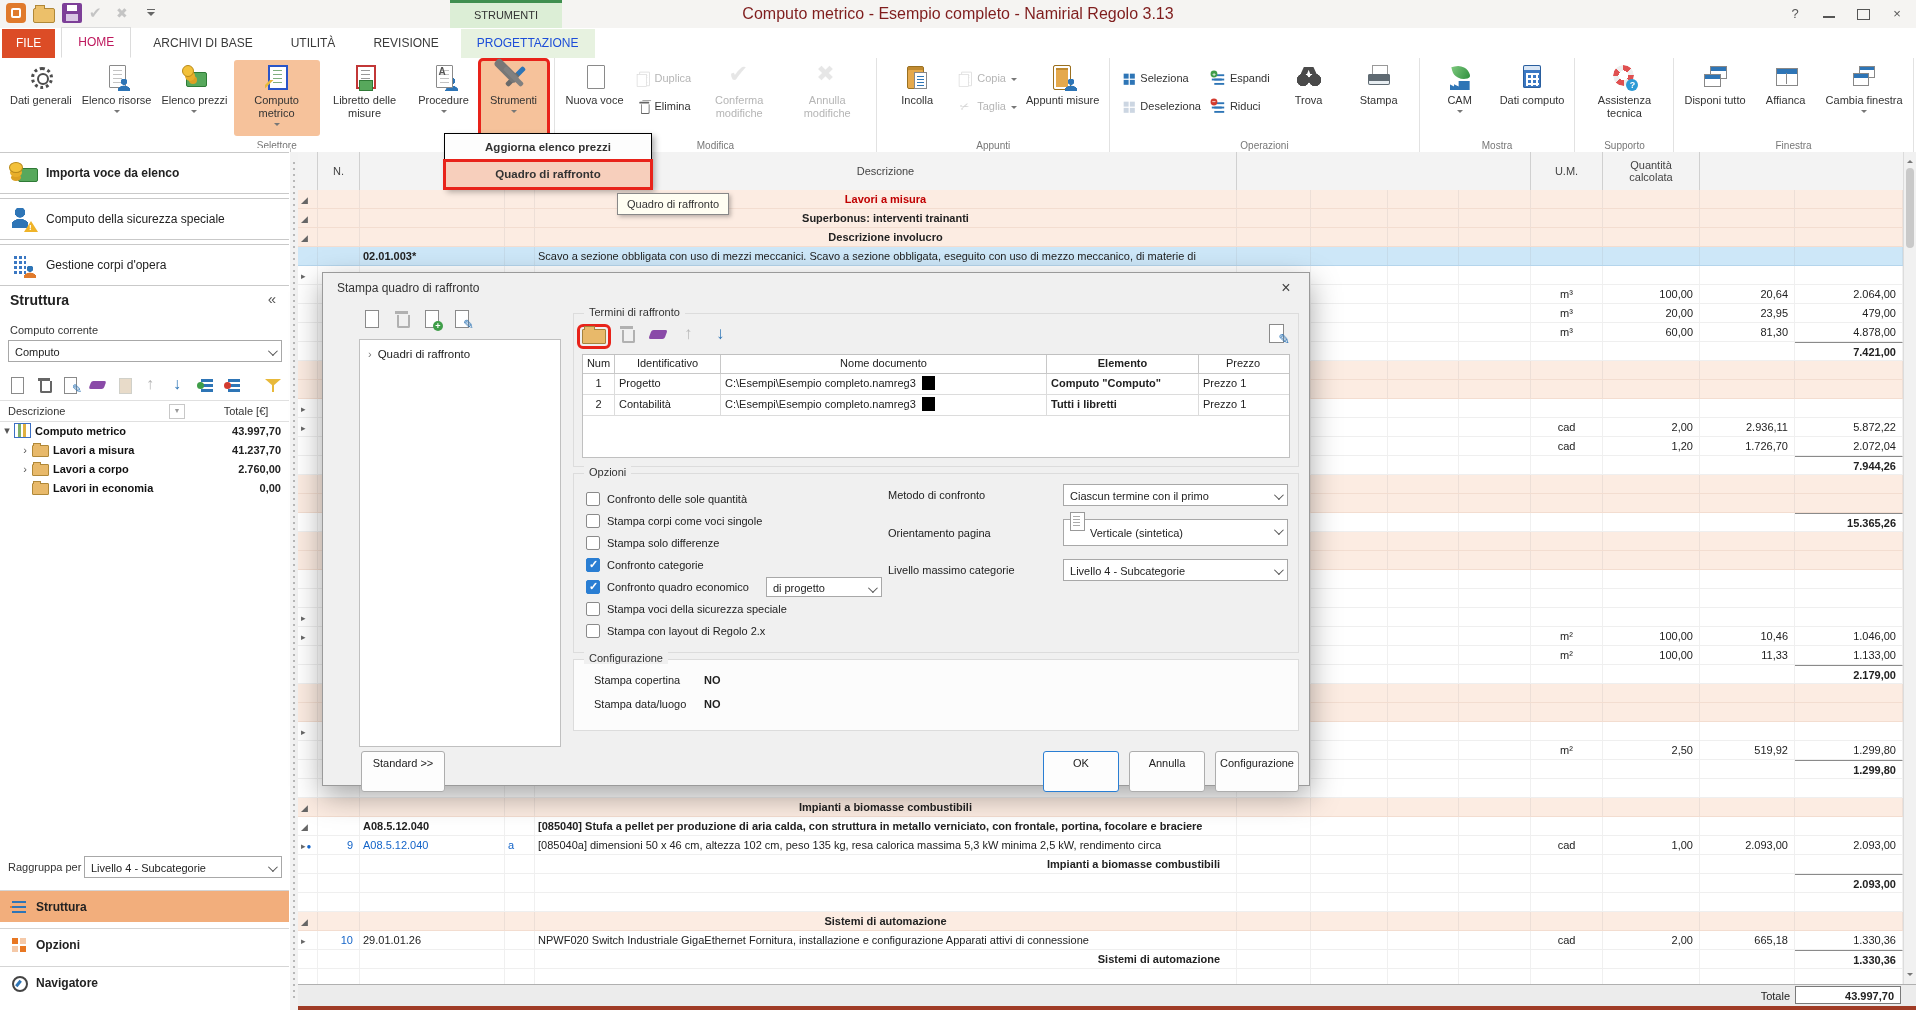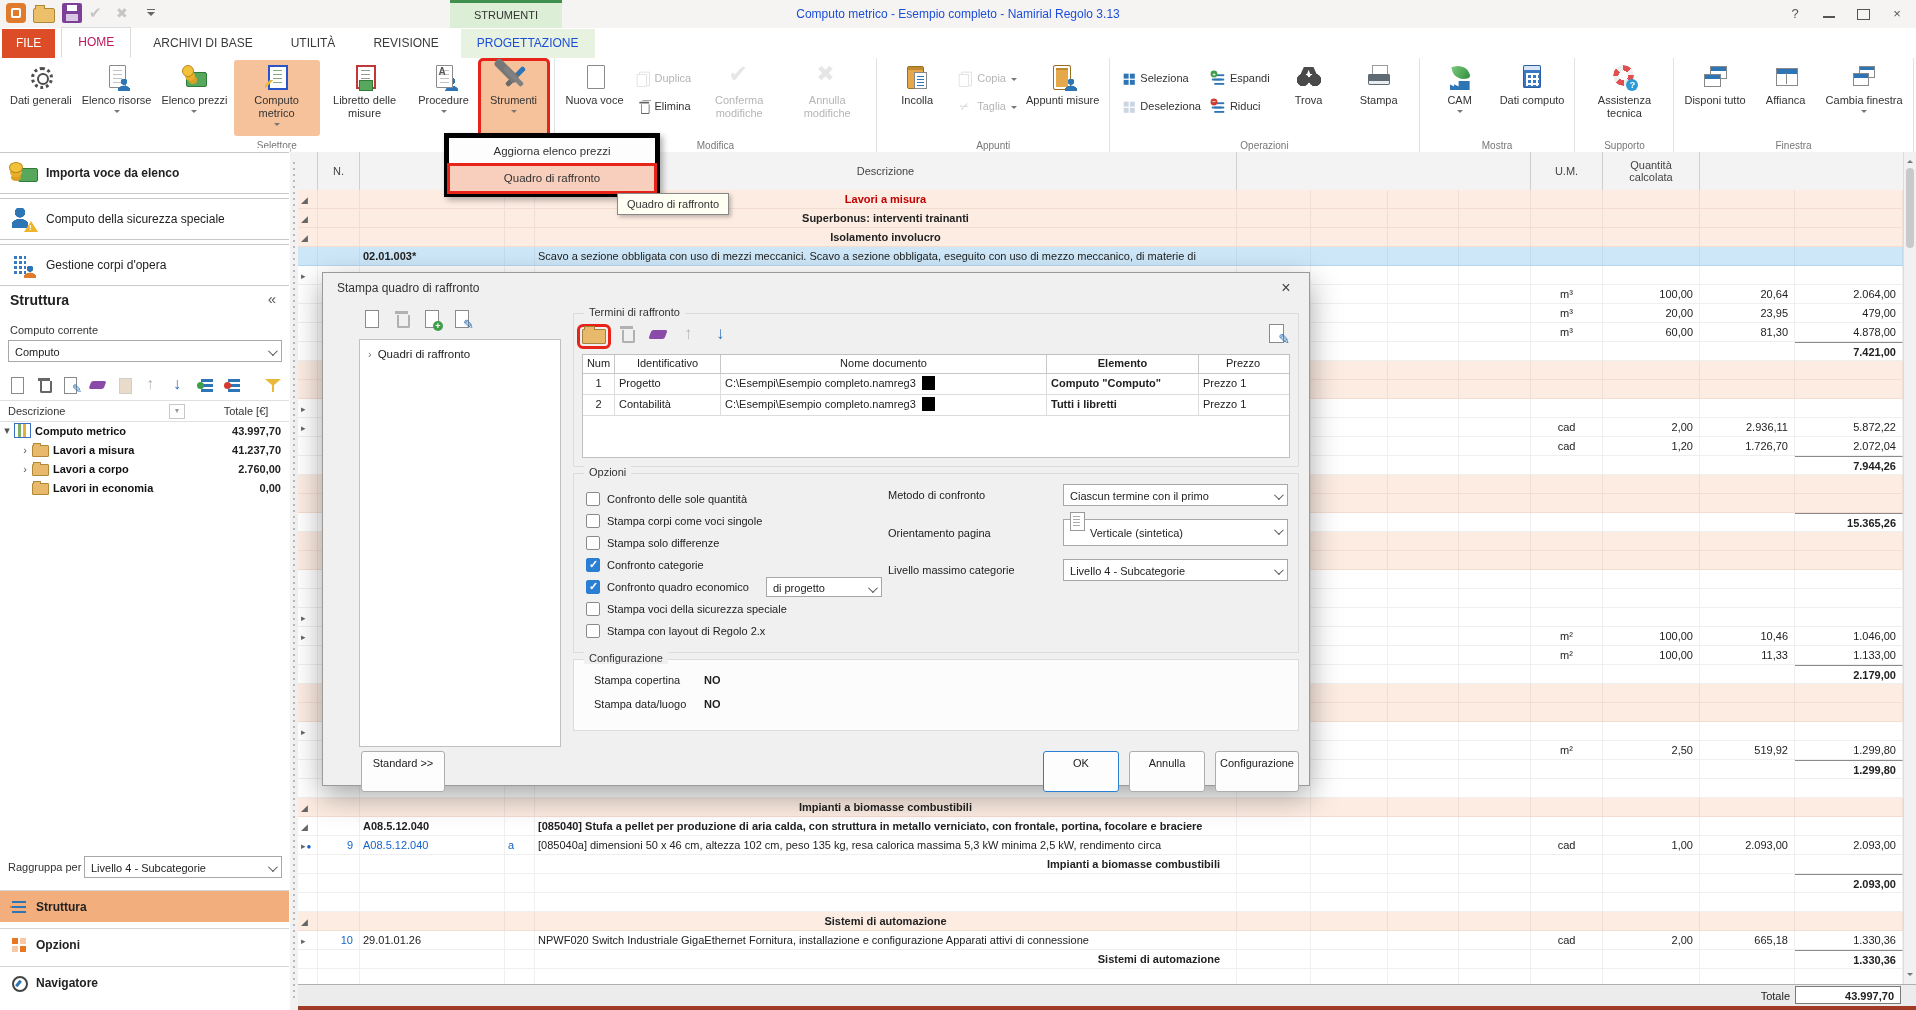--- a/index.html
+++ b/index.html
@@ -13,21 +13,21 @@
   .qi-app::before{content:"";position:absolute;inset:5px;border:2px solid #fff;border-radius:2px;}
   .qi-folder{background:#ecc06a;border:1px solid #b08838;border-radius:2px;margin-top:4px;height:13px;}
   .qi-folder::before{content:"";position:absolute;top:-4px;left:1px;width:8px;height:3px;background:#ecc06a;border:1px solid #b08838;border-bottom:none;}
   .qi-save{background:#7d3f98;border-radius:2px;}
   .qi-save::before{content:"";position:absolute;left:5px;top:2px;width:10px;height:6px;background:#fff;}
   .qi-save::after{content:"";position:absolute;left:4px;bottom:2px;width:12px;height:7px;background:#d9c6e4;}
   .qi-check::before{content:"✔";color:#c4c4c4;font-size:15px;line-height:20px;}
   .qi-x::before{content:"✖";color:#c4c4c4;font-size:14px;line-height:20px;}
   .qi-more::before{content:"";position:absolute;left:4px;top:6px;width:8px;height:1px;background:#666;}
   .qi-more::after{content:"";position:absolute;left:4px;top:9px;border:4px solid transparent;border-top-color:#666;}
-  .apptitle{position:absolute;left:0;right:0;top:0;height:28px;line-height:28px;text-align:center;font-size:12px;color:#1d4ed8;}
+  .apptitle{position:absolute;left:0;right:0;top:0;height:28px;line-height:28px;text-align:center;font-size:16px;color:#7f1d1d;}
   .ctxhdr{position:absolute;left:450px;top:0;width:112px;height:28px;background:#dceed6;border-top:3px solid #3f8f4f;
           text-align:center;line-height:25px;font-size:11px;color:#333;}
   .winctl{position:absolute;right:4px;top:0;height:28px;display:flex;align-items:center;gap:4px;}
   .wbtn{width:30px;height:24px;text-align:center;line-height:24px;color:#555;font-size:13px;position:relative;}
   .wb-min::before{content:"";position:absolute;left:9px;top:14px;width:12px;height:2px;background:#555;}
   .wb-max::before{content:"";position:absolute;left:9px;top:7px;width:11px;height:9px;border:1px solid #555;}
   
   .tabrow{position:absolute;left:0;top:28px;width:1916px;height:30px;background:#fff;border-bottom:1px solid #dedede;display:flex;align-items:flex-end;}
   .tab{height:29px;line-height:29px;padding:0 16px;font-size:12px;color:#3a3a3a;margin-left:6px;}
   .tab.t-file{background:#dc4c26;color:#fff;margin-left:2px;padding:0 14px;}
@@ -110,21 +110,21 @@
      background:conic-gradient(#e05050 0 12.5%,#eee 12.5% 25%,#e05050 25% 37.5%,#eee 37.5% 50%,#e05050 50% 62.5%,#eee 62.5% 75%,#e05050 75% 87.5%,#eee 87.5%);
      -webkit-mask:radial-gradient(circle,transparent 0 5px,#000 5px);mask:radial-gradient(circle,transparent 0 5px,#000 5px);}
   .ic-assistenza::after{content:"?";position:absolute;right:0;bottom:0;width:12px;height:12px;background:#2e9bd6;color:#fff;border-radius:50%;font-size:9px;line-height:12px;text-align:center;font-weight:bold;}
   .ic-disponi::before{content:"";position:absolute;left:9px;top:3px;width:15px;height:11px;border:1px solid #888;background:linear-gradient(#2e75b6 0 4px,#fff 4px);}
   .ic-disponi::after{content:"";position:absolute;left:3px;top:11px;width:15px;height:11px;border:1px solid #888;background:linear-gradient(#2e75b6 0 4px,#fff 4px);}
   .ic-affianca::before{content:"";position:absolute;left:4px;top:5px;width:20px;height:16px;border:1px solid #888;background:linear-gradient(#2e75b6 0 5px,#fff 5px);}
   .ic-affianca::after{content:"";position:absolute;left:14px;top:10px;width:1px;height:11px;background:#888;}
   .ic-cambia::before{content:"";position:absolute;left:9px;top:3px;width:14px;height:10px;border:1px solid #888;background:linear-gradient(#2e75b6 0 3px,#fff 3px);}
   .ic-cambia::after{content:"";position:absolute;left:3px;top:10px;width:14px;height:11px;border:1px solid #888;background:linear-gradient(#2e75b6 0 4px,#fff 4px);}
   
-  .ddmenu{position:absolute;left:444px;top:133px;width:206px;background:#fdfdfd;border:5px solid #000000;box-shadow:3px 3px 6px rgba(0,0,0,.3);z-index:60;}
+  .ddmenu{position:absolute;left:444px;top:133px;width:206px;background:#fdfdfd;border:1px solid #000000;box-shadow:3px 3px 6px rgba(0,0,0,.3);z-index:60;font-weight:bold;}
   .ddmenu .mi{height:27px;line-height:27px;text-align:center;font-size:11.5px;color:#333;cursor:pointer;}
   .ddmenu .mi.hl{background:#f7cfbc;}
   .ddmenu .mi.redbox{outline:3px solid #e8231a;outline-offset:-1px;}
   .tooltip{position:absolute;left:617px;top:193px;height:20px;line-height:20px;padding:0 9px;background:#fffef2;border:1px solid #888;
      box-shadow:2px 2px 4px rgba(0,0,0,.25);font-size:11px;color:#333;z-index:80;}
   
   .sidebar{position:absolute;left:0;top:148px;width:290px;height:858px;background:#fff;border-right:1px solid #c8c8c8;}
   .sact{position:absolute;left:0;width:289px;height:42px;border-top:1px solid #c9c9c9;border-bottom:1px solid #c9c9c9;background:#fff;display:flex;align-items:center;gap:8px;padding-left:8px;box-sizing:border-box;cursor:pointer;}
   .sact .alabel{font-size:12px;color:#222;}
   .sact.first .alabel{font-weight:bold;}
@@ -690,21 +690,21 @@
           <div class="tc w-qty num"></div>
           <div class="tc w-price num"></div>
           <div class="tc w-tot num"></div>
         </div>
 
         <div class="grow pink">
           <div class="tc w-exp"><span class="exp">◢</span></div>
           <div class="tc w-n num"></div>
           <div class="tc w-code"></div>
           <div class="tc w-let blue"></div>
-          <div class="tc w-desc cat">Isolamento involucro</div>
+          <div class="tc w-desc cat">Descrizione involucro</div>
           <div class="tc w-a"></div>
           <div class="tc w-b"></div>
           <div class="tc w-hp"></div>
           <div class="tc w-ps"></div>
           <div class="tc w-um c-um"></div>
           <div class="tc w-qty num"></div>
           <div class="tc w-price num"></div>
           <div class="tc w-tot num"></div>
         </div>
 

